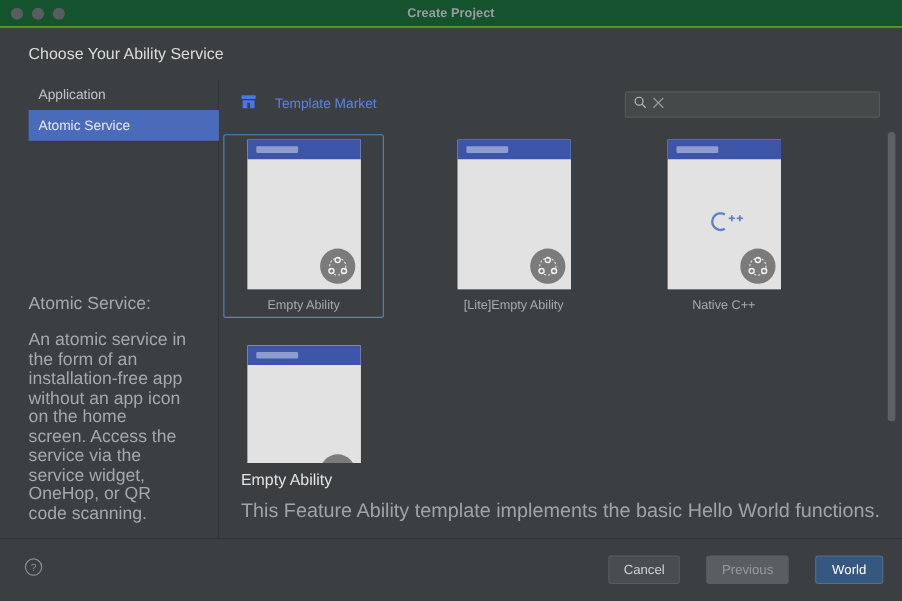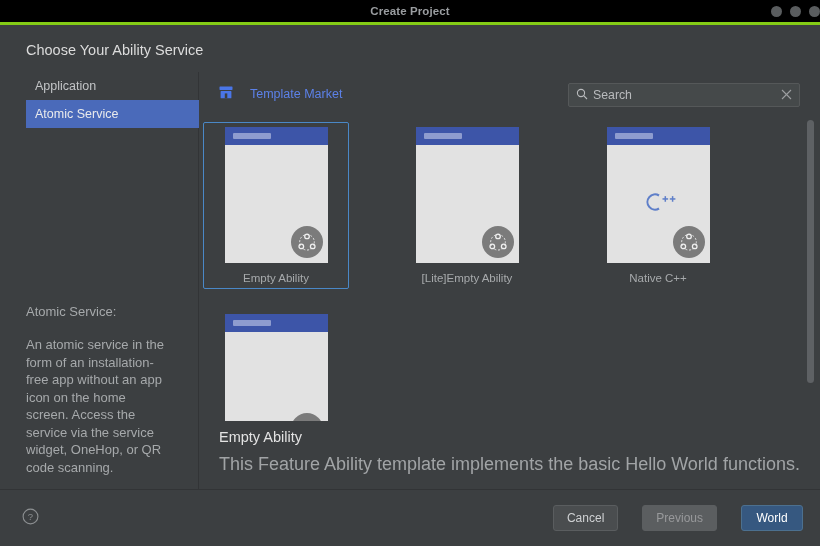--- a/index.html
+++ b/index.html
@@ -18,25 +18,24 @@
     background: #3c3f41;
     display: flex;
     flex-direction: column;
   }
 
   
   .titlebar {
     position: relative;
     height: 25px;
     flex: 0 0 25px;
-    background: #000000;
-    border-bottom: 3px solid #84cc16;
+    background: #14532d;
+    border-bottom: 1px solid #84cc16;
     display: flex;
     align-items: center;
-    justify-content: flex-end;
   }
   .traffic {
     display: flex;
     gap: 8px;
     padding-left: 10px;
   }
   .light {
     width: 11px; height: 11px;
     border-radius: 50%;
     background: #5a5d5f;
@@ -96,21 +95,21 @@
   }
   .side-item.selected {
     background: #4a6aba;
     color: #e9eaec;
   }
   .sidebar-desc {
     position: absolute;
     left: 26px;
     right: 28px;
     bottom: 13px;
-    font-size: 13px;
+    font-size: 16px;
     line-height: 17.5px;
     color: #a6a9ab;
   }
   .sidebar-desc .lead { display: block; margin-bottom: 16px; }
 
   
   .right-panel {
     flex: 1 1 auto;
     position: relative;
     display: flex;
@@ -364,21 +363,20 @@
             <span>Template Market</span>
           </div>
 
           <div class="search-box">
             <span class="search-glass">
               <svg width="12" height="12" viewBox="0 0 12 12">
                 <circle cx="5" cy="5" r="3.6" fill="none" stroke="#b9bbbd" stroke-width="1.1"></circle>
                 <line x1="7.7" y1="7.7" x2="11" y2="11" stroke="#b9bbbd" stroke-width="1.1"></line>
               </svg>
             </span>
-            <input class="search-input" type="text" placeholder="Search" style="">
             <span class="search-clear">
               <svg width="11" height="11" viewBox="0 0 11 11">
                 <line x1="1" y1="1" x2="10" y2="10" stroke="#b9bbbd" stroke-width="1.1"></line>
                 <line x1="10" y1="1" x2="1" y2="10" stroke="#b9bbbd" stroke-width="1.1"></line>
               </svg>
             </span>
           </div>
         </div>
 
         <div class="grid-wrap">

